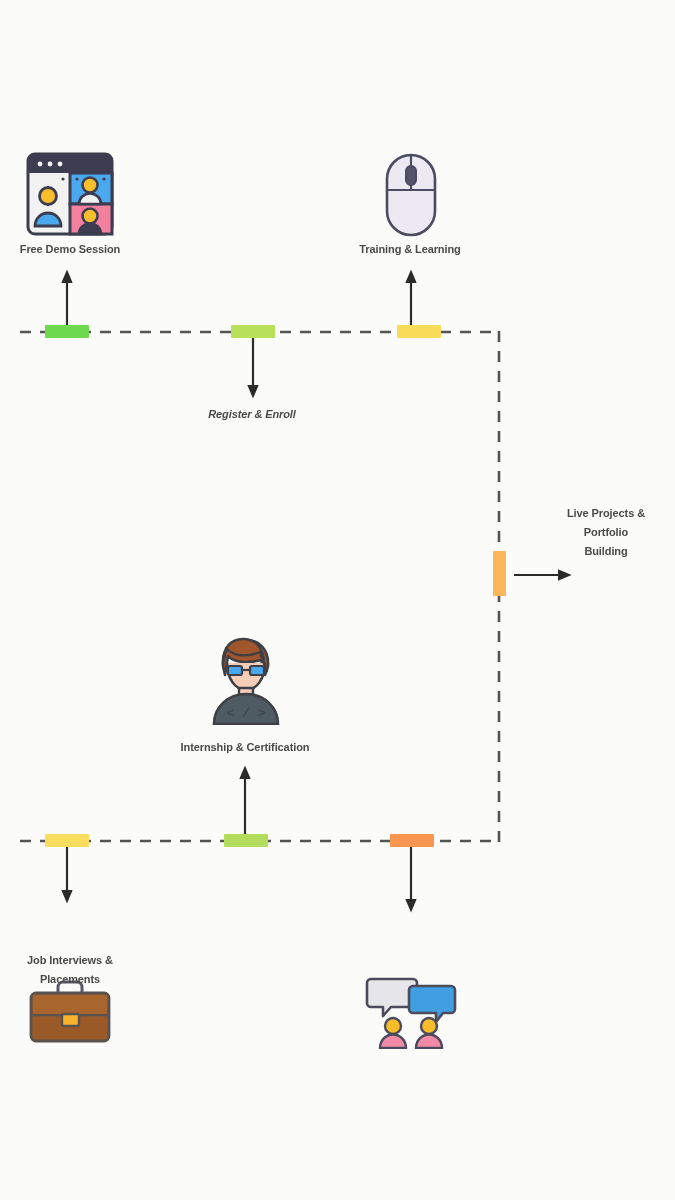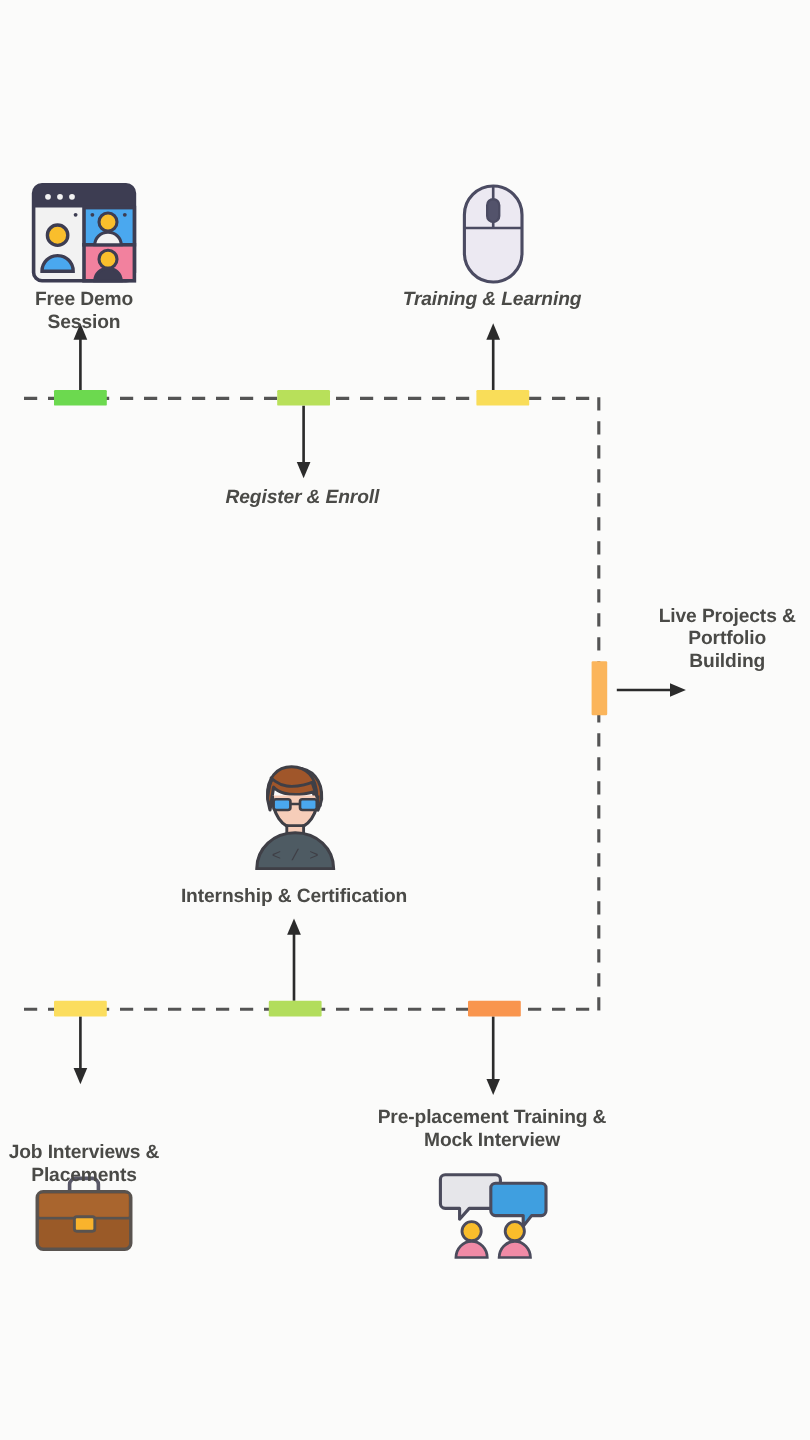--- a/index.html
+++ b/index.html
@@ -12,21 +12,21 @@
     width: 675px;
     height: 1200px;
     background: #fbfbfa;
     overflow: hidden;
     font-family: "Liberation Sans", sans-serif;
   }
   .node-label {
     position: absolute;
     font-family: "Liberation Sans", sans-serif;
     font-weight: bold;
-    font-size: 16px;
+    font-size: 11px;
     line-height: 19px;
     color: #4a4a47;
     text-align: center;
     letter-spacing: -0.1px;
     white-space: pre-line;
   }
   .icon-box {
     position: absolute;
   }
   svg.flow { position: absolute; left: 0; top: 0; }
@@ -130,29 +130,27 @@
       <path d="M50 13h38a4 4 0 0 1 4 4v19a4 4 0 0 1-4 4h-8l-7 9v-9H50a4 4 0 0 1-4-4V17a4 4 0 0 1 4-4z" fill="#3f9fe0" stroke="#4b4b5c" stroke-width="2.6" stroke-linejoin="round"></path>
       <circle cx="30" cy="53" r="8" fill="#f9bd2b" stroke="#4b4b5c" stroke-width="2.4"></circle>
       <path d="M17 75c0-7.5 5.8-13.5 13-13.5S43 67.5 43 75z" fill="#f08aa6" stroke="#4b4b5c" stroke-width="2.4"></path>
       <circle cx="66" cy="53" r="8" fill="#f9bd2b" stroke="#4b4b5c" stroke-width="2.4"></circle>
       <path d="M53 75c0-7.5 5.8-13.5 13-13.5S79 67.5 79 75z" fill="#f08aa6" stroke="#4b4b5c" stroke-width="2.4"></path>
     </svg>
   </div>
 
   <div class="node-label" style="left:0px;top:240px;width:140px;">Free Demo Session</div>
 
-  <div class="node-label" style="left:330px;top:240px;width:160px;font-style:italic;">Training &amp; Learning</div>
+  <div class="node-label" style="left:330px;top:240px;width:160px;">Training &amp; Learning</div>
 
   <div class="node-label" style="left:172px;top:405px;width:160px;font-style:italic;">Register &amp; Enroll</div>
 
   <div class="node-label" style="left:145px;top:738px;width:200px;">Internship &amp; Certification</div>
 
   <div class="node-label" style="left:536px;top:504px;width:140px;">Live Projects &amp;
 Portfolio
 Building</div>
 
   <div class="node-label" style="left:0px;top:951px;width:140px;">Job Interviews &amp;
 Placements</div>
 
-  <div class="node-label" style="left:310px;top:922px;width:200px;">Pre-placement Training &amp;
-Mock Interview</div>
 
 </div>
 
 </body></html>

